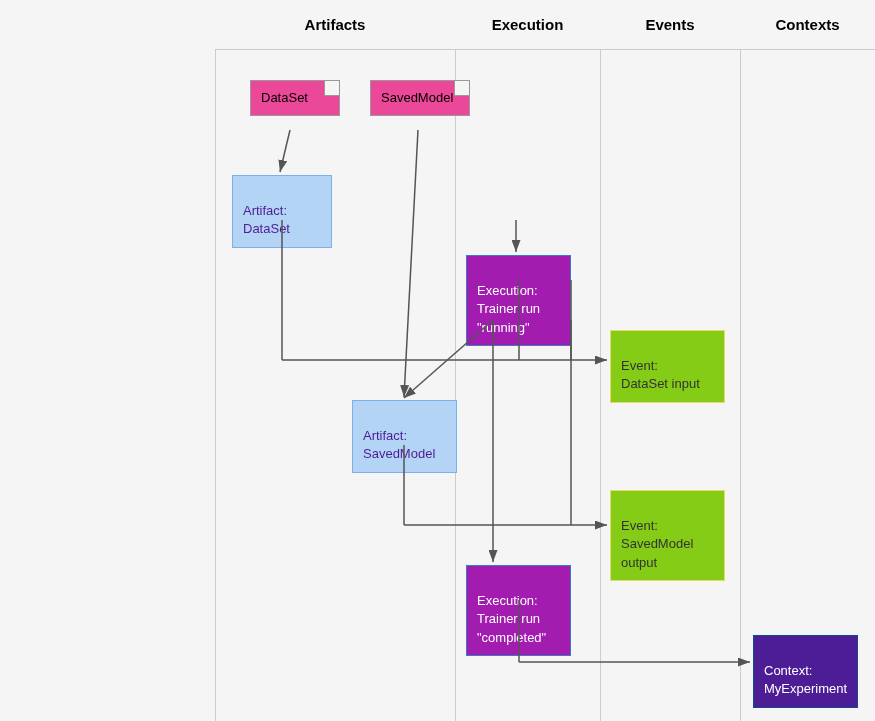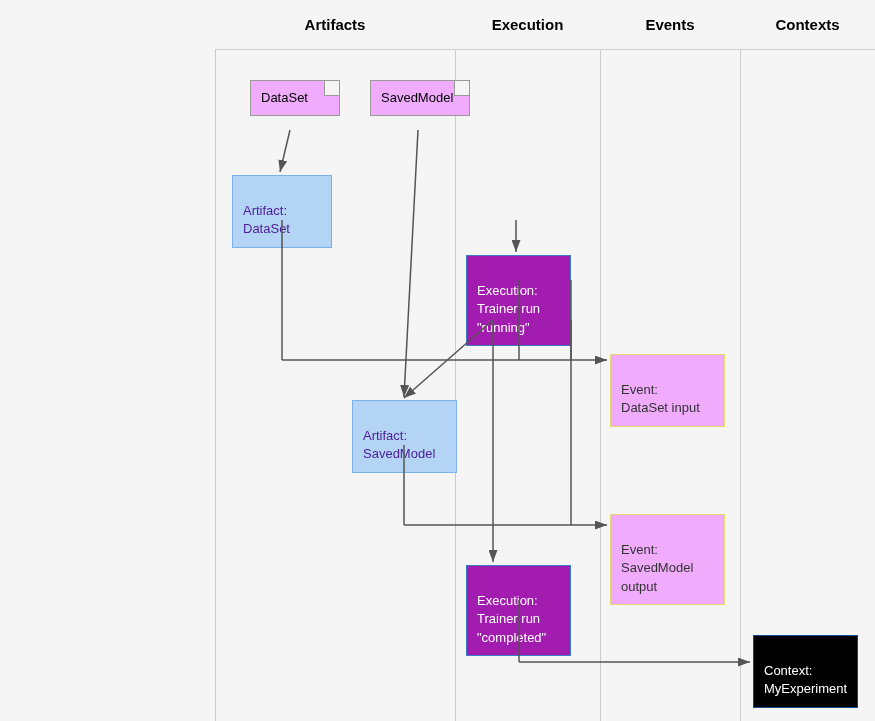--- a/index.html
+++ b/index.html
@@ -32,21 +32,21 @@
       position: absolute;
       top: 0;
       bottom: 0;
       width: 1px;
       background: #ccc;
     }
 
     
     .node {
       position: absolute;
-      background: #f0abfc;
+      background: #ec4899;
       border: 1px solid #999;
       padding: 8px 10px;
       font-size: 13px;
       line-height: 1.4;
     }
     .node.dogear::after {
       content: '';
       position: absolute;
       top: 0;
       right: 0;
@@ -60,27 +60,26 @@
       background: #a21caf;
       color: white;
       border-color: #3a7bc8;
     }
     .node.light-blue {
       background: #b3d4f5;
       color: #4c1d95;
       border-color: #7bb0e8;
     }
     .node.yellow {
-      background: #f0abfc;
+      background: #84cc16;
       color: #333;
       border-color: #e8d870;
-      margin-top: 24px;
     }
     .node.dark-blue {
-      background: #000000;
+      background: #4c1d95;
       color: white;
       border-color: #0f4a8c;
     }
 
     
     .svg-overlay {
       position: absolute;
       top: 0;
       left: 0;
       width: 875px;

